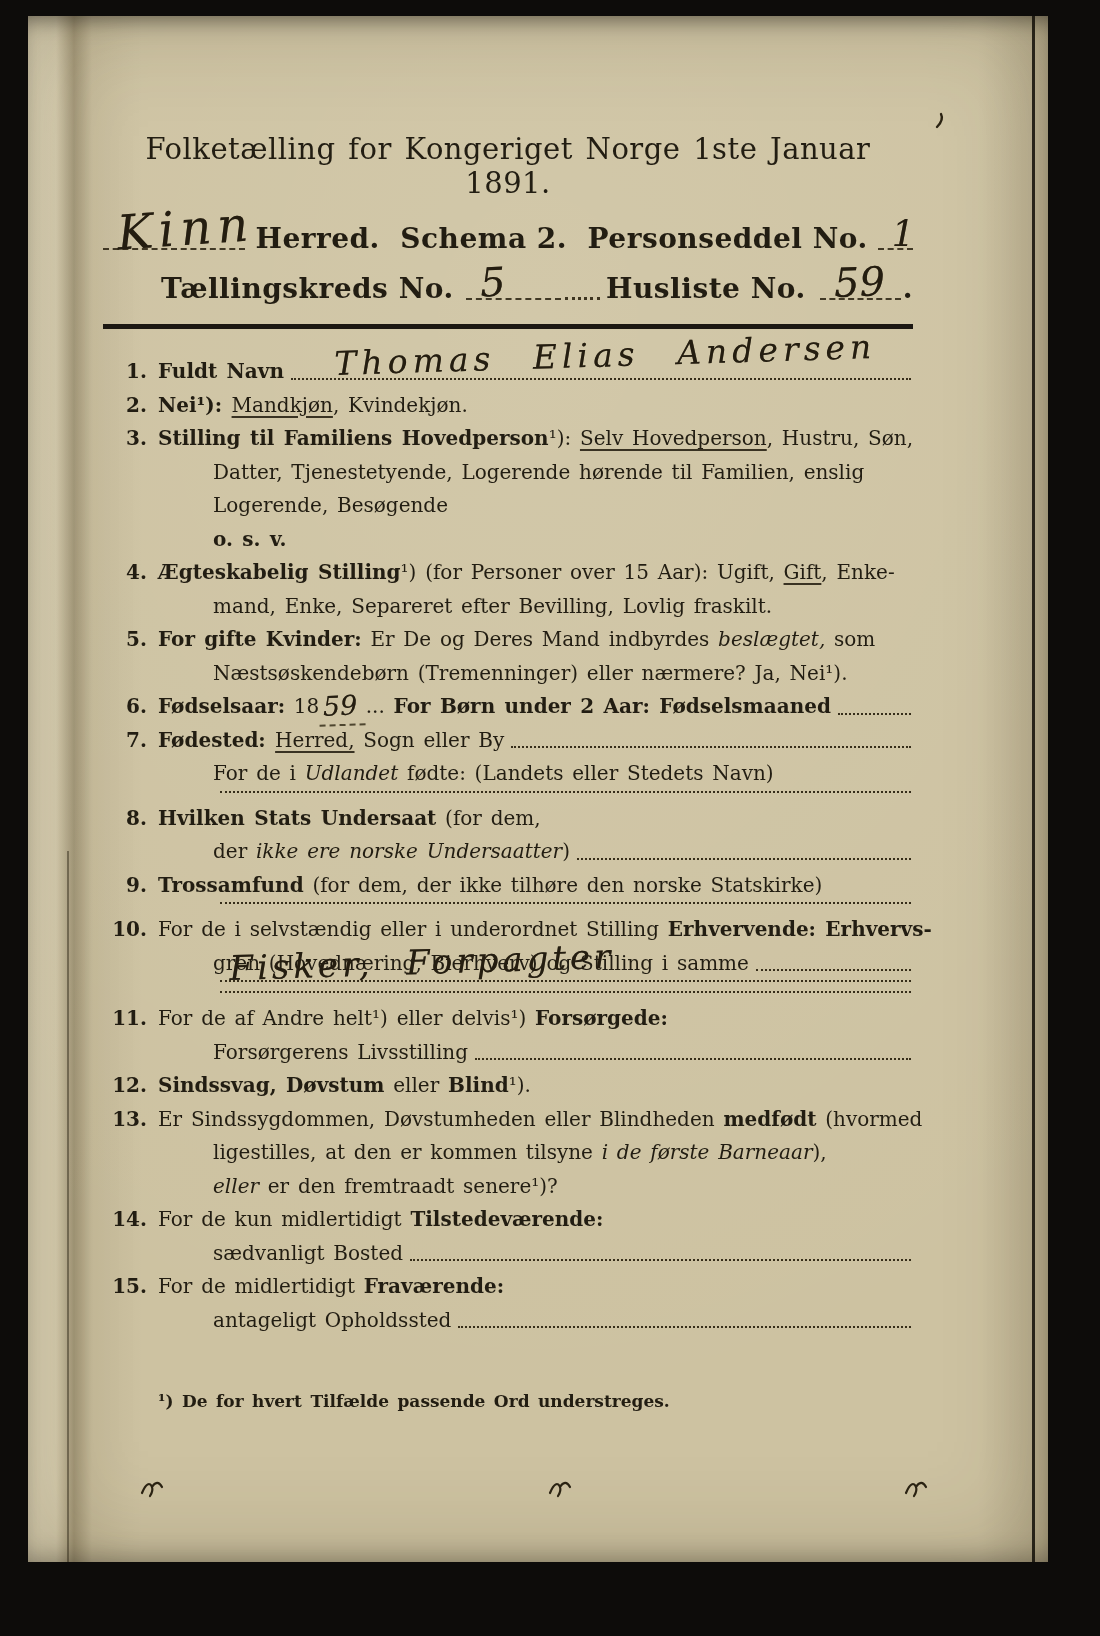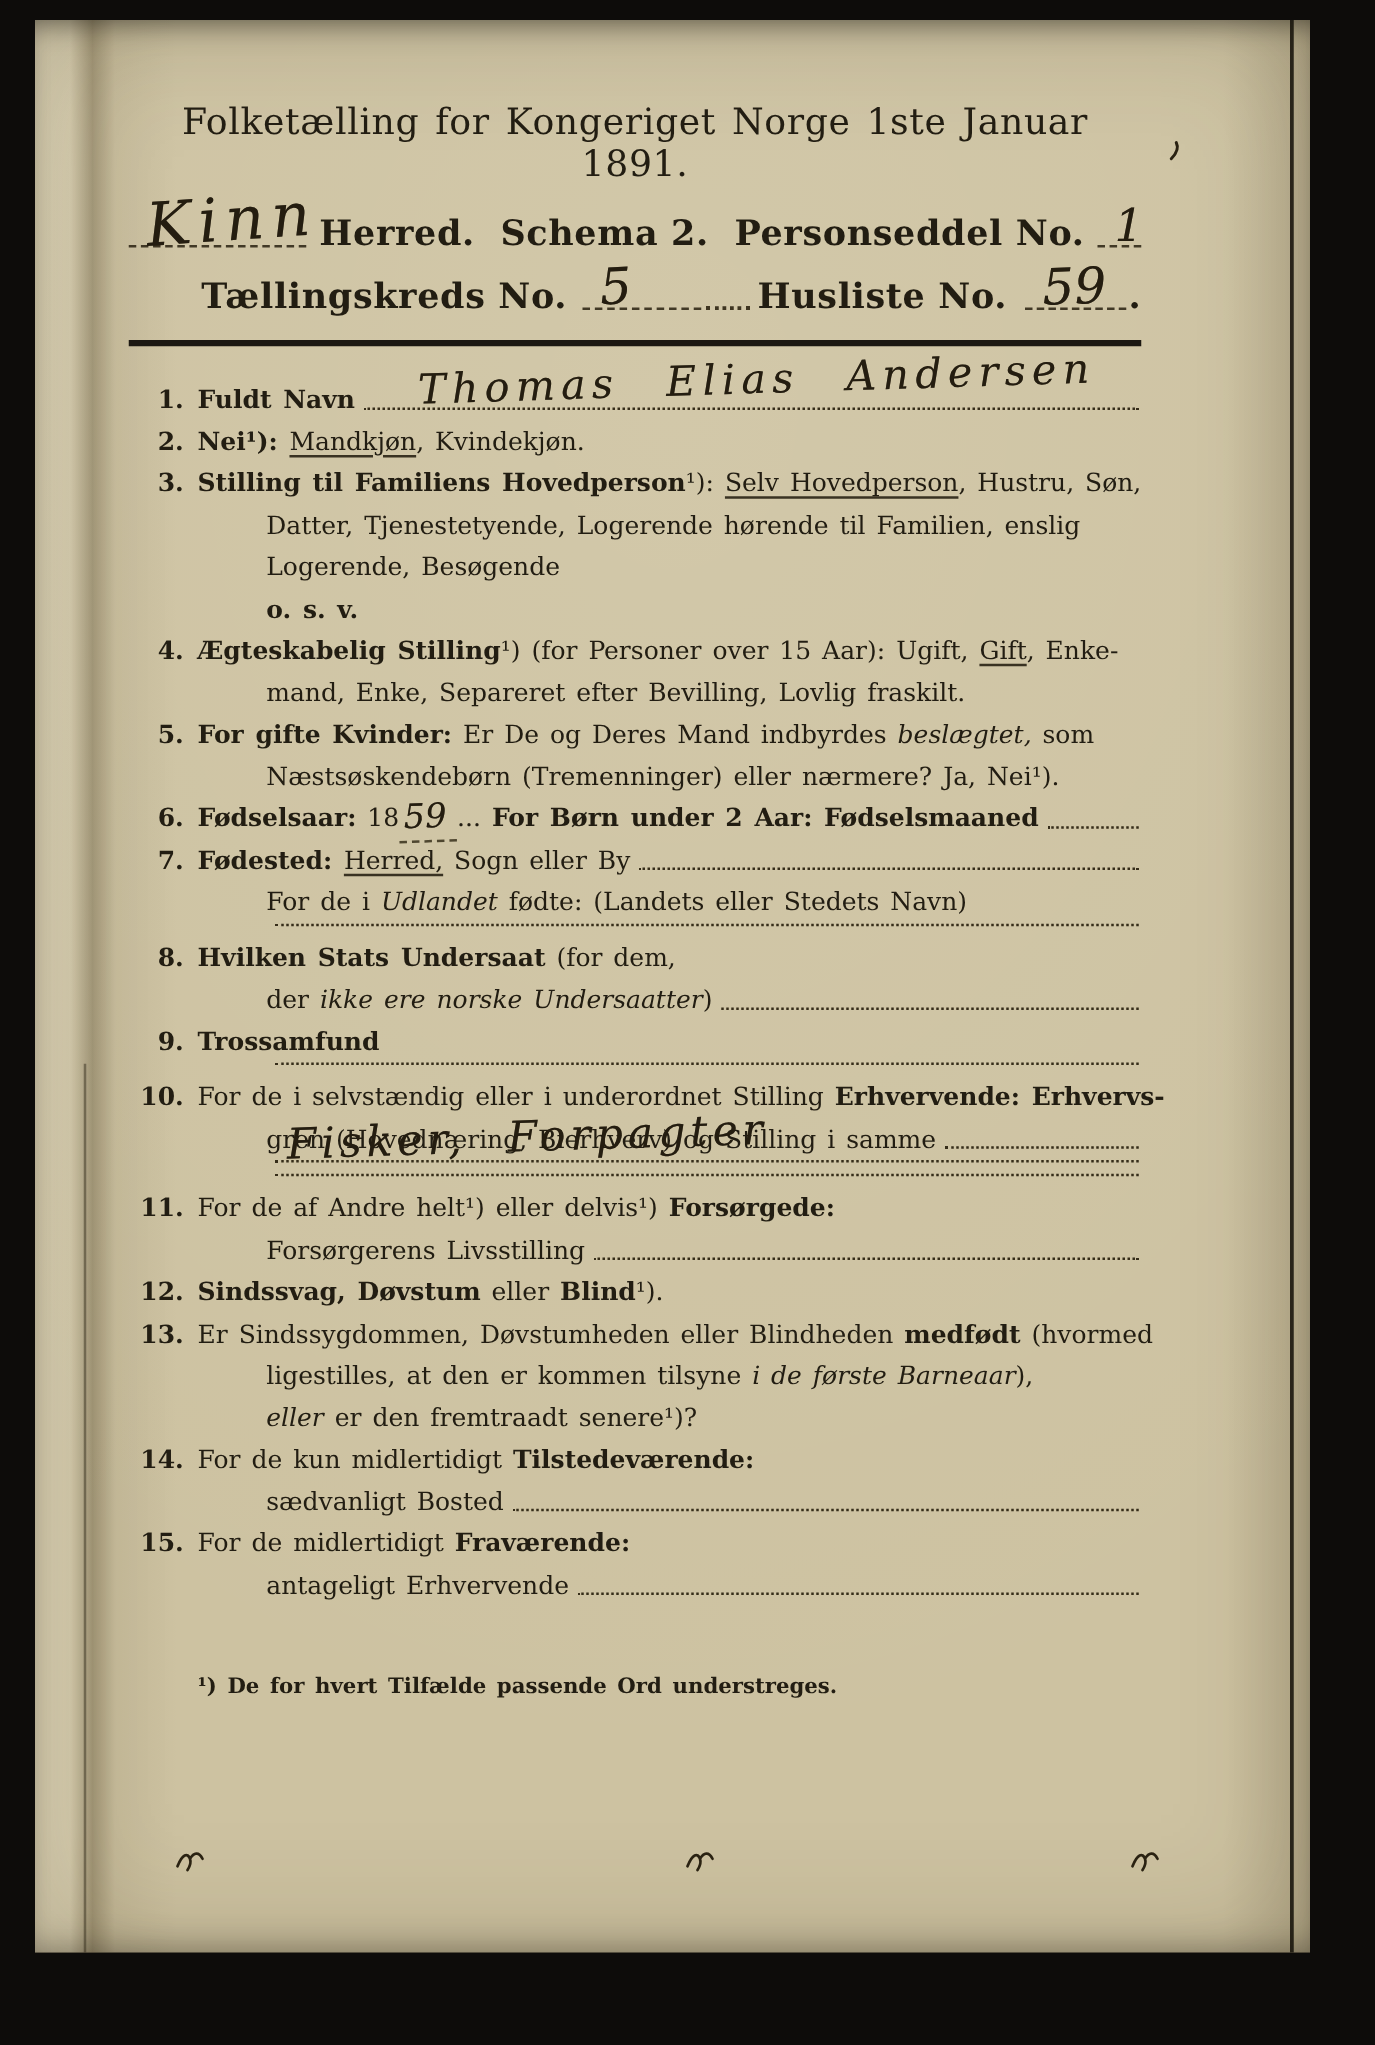--- a/index.html
+++ b/index.html
@@ -15,21 +15,21 @@
       radial-gradient(140% 120% at 50% 20%, rgba(255,252,240,.10), rgba(0,0,0,0) 60%),
       linear-gradient(90deg, rgba(255,250,230,.30) 0px, rgba(255,250,230,.22) 28px, rgba(62,48,20,.30) 46px, rgba(62,48,20,.06) 64px, rgba(0,0,0,0) 115px),
       linear-gradient(270deg, rgba(50,40,18,.14) 0px, rgba(0,0,0,0) 70px);
     box-shadow:
       inset 0 0 100px rgba(63,50,24,.25),
       inset 0 16px 22px -14px rgba(0,0,0,.55),
       inset 0 -18px 26px -16px rgba(0,0,0,.35);
   }
   .rule-right{position:absolute;top:0;bottom:0;right:13px;width:3px;background:rgba(22,18,10,.88);}
   .rule-left{position:absolute;left:39px;bottom:0;height:46%;width:2px;background:rgba(40,33,18,.45);}
-  .content{position:relative;margin-left:75px;width:810px;padding-top:64px;color:var(--ink,#221d12);}
+  .content{position:relative;margin-left:75px;width:810px;padding-top:116px;color:var(--ink,#221d12);}
 
   .title{font-size:29px;font-weight:normal;text-align:center;margin:0 0 18px;letter-spacing:.5px;word-spacing:3px;}
 
   .hline{display:flex;align-items:flex-end;}
   .hdr{font-weight:bold;font-size:28px;line-height:42px;letter-spacing:.5px;white-space:pre;}
   .header-line3{margin:8px 0 0 58px;text-align:right;}
 
   .hw{font-family:"DejaVu Serif",serif;font-style:italic;color:#241d10;text-shadow:0 0 .5px rgba(30,20,5,.55);}
   .blank{position:relative;border-bottom:2px dashed rgba(40,32,15,.85);align-self:flex-end;}
   .blank .hw{position:absolute;line-height:1;bottom:-4px;left:14px;white-space:nowrap;display:inline-block;}
@@ -220,20 +220,21 @@
               <span>)</span>
               <span class="fill"></span>
             </div>
           </div>
         </div>
         <div class="item">
           <div class="num">9.</div>
           <div class="body">
             <div class="line">
               <span class="b">Trossamfund</span>
+              <span> (for dem, der ikke tilhøre den norske Statskirke)</span>
             </div>
             <div class="line cont">
               <span class="fill"></span>
             </div>
           </div>
         </div>
         <div class="item">
           <div class="num">10.</div>
           <div class="body">
             <div class="line">
@@ -310,21 +311,21 @@
           </div>
         </div>
         <div class="item">
           <div class="num">15.</div>
           <div class="body">
             <div class="line">
               <span>For de midlertidigt </span>
               <span class="b">Fraværende:</span>
             </div>
             <div class="line cont">
-              <span>antageligt Erhvervende</span>
+              <span>antageligt Opholdssted</span>
               <span class="fill"></span>
             </div>
           </div>
         </div>
       </div>
 
     <div class="footnote">
       <span class="b">¹) De for hvert Tilfælde passende Ord understreges.</span>
     </div>
   </div>

